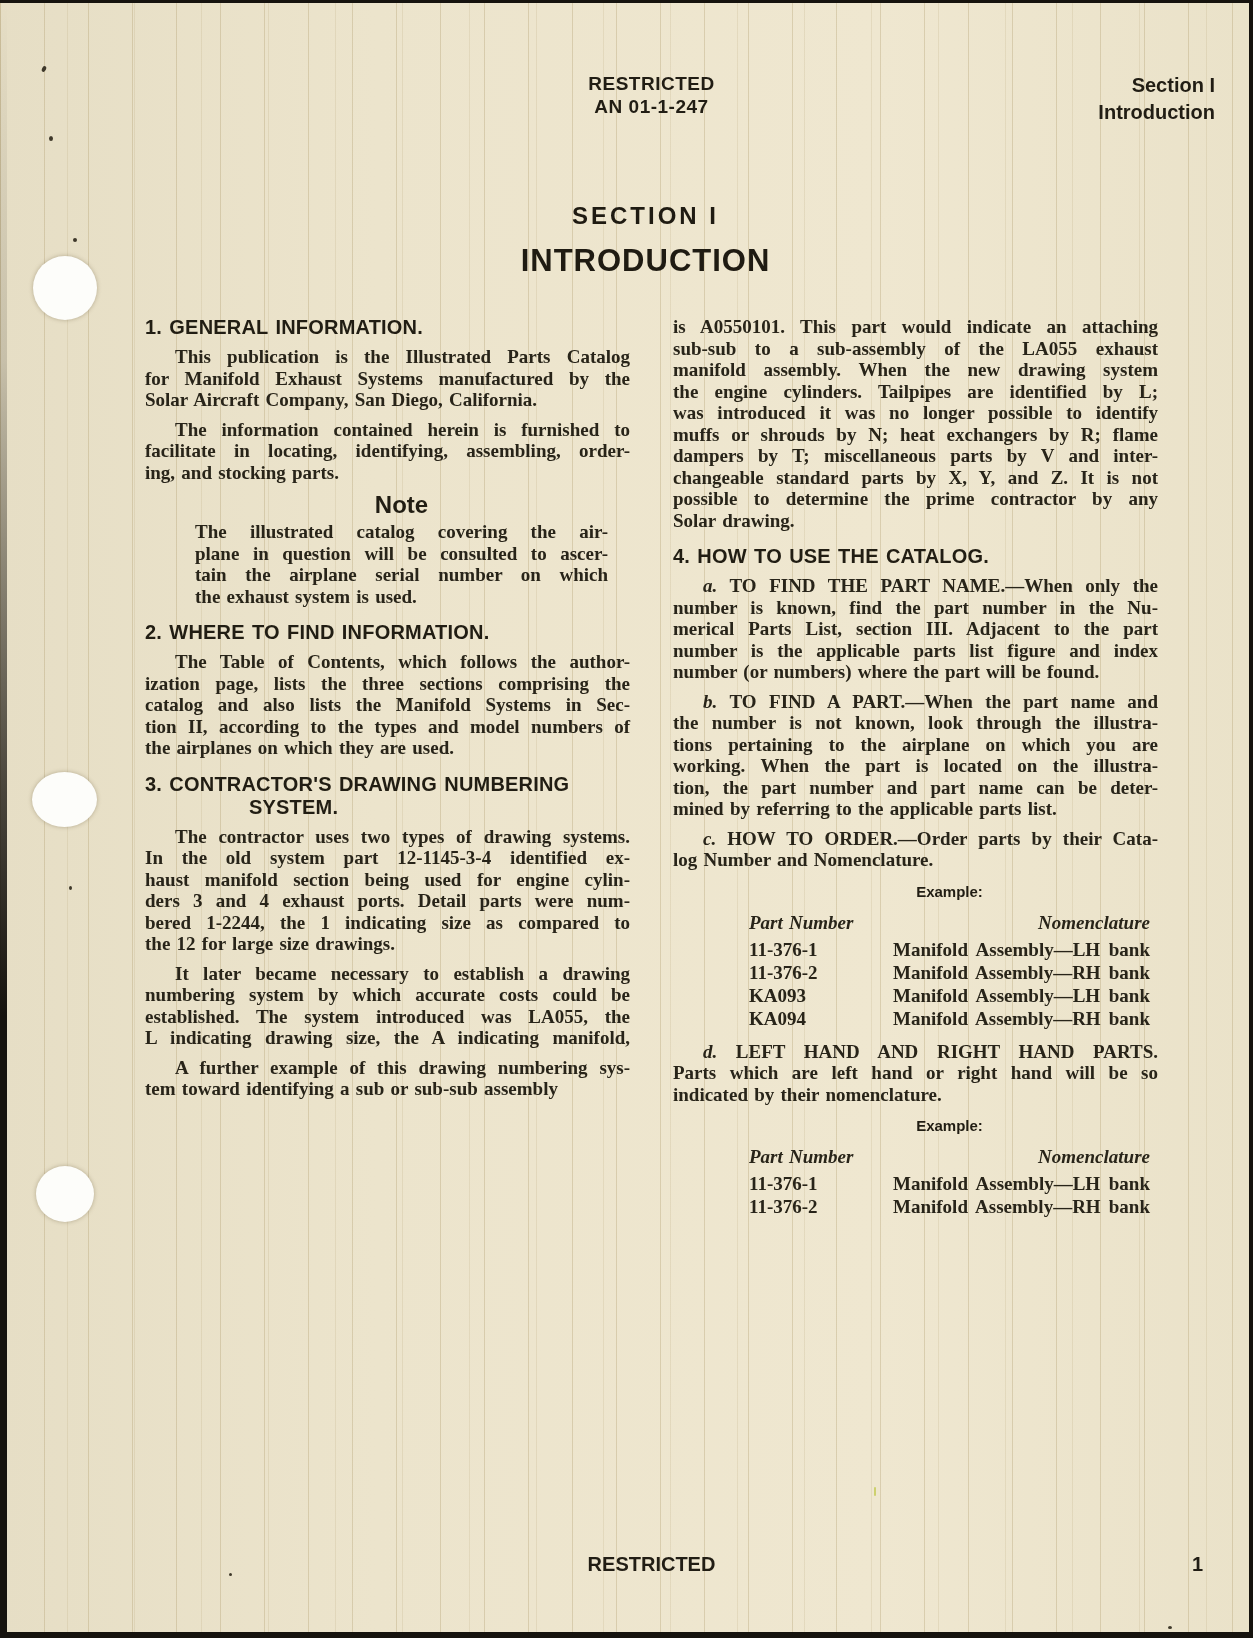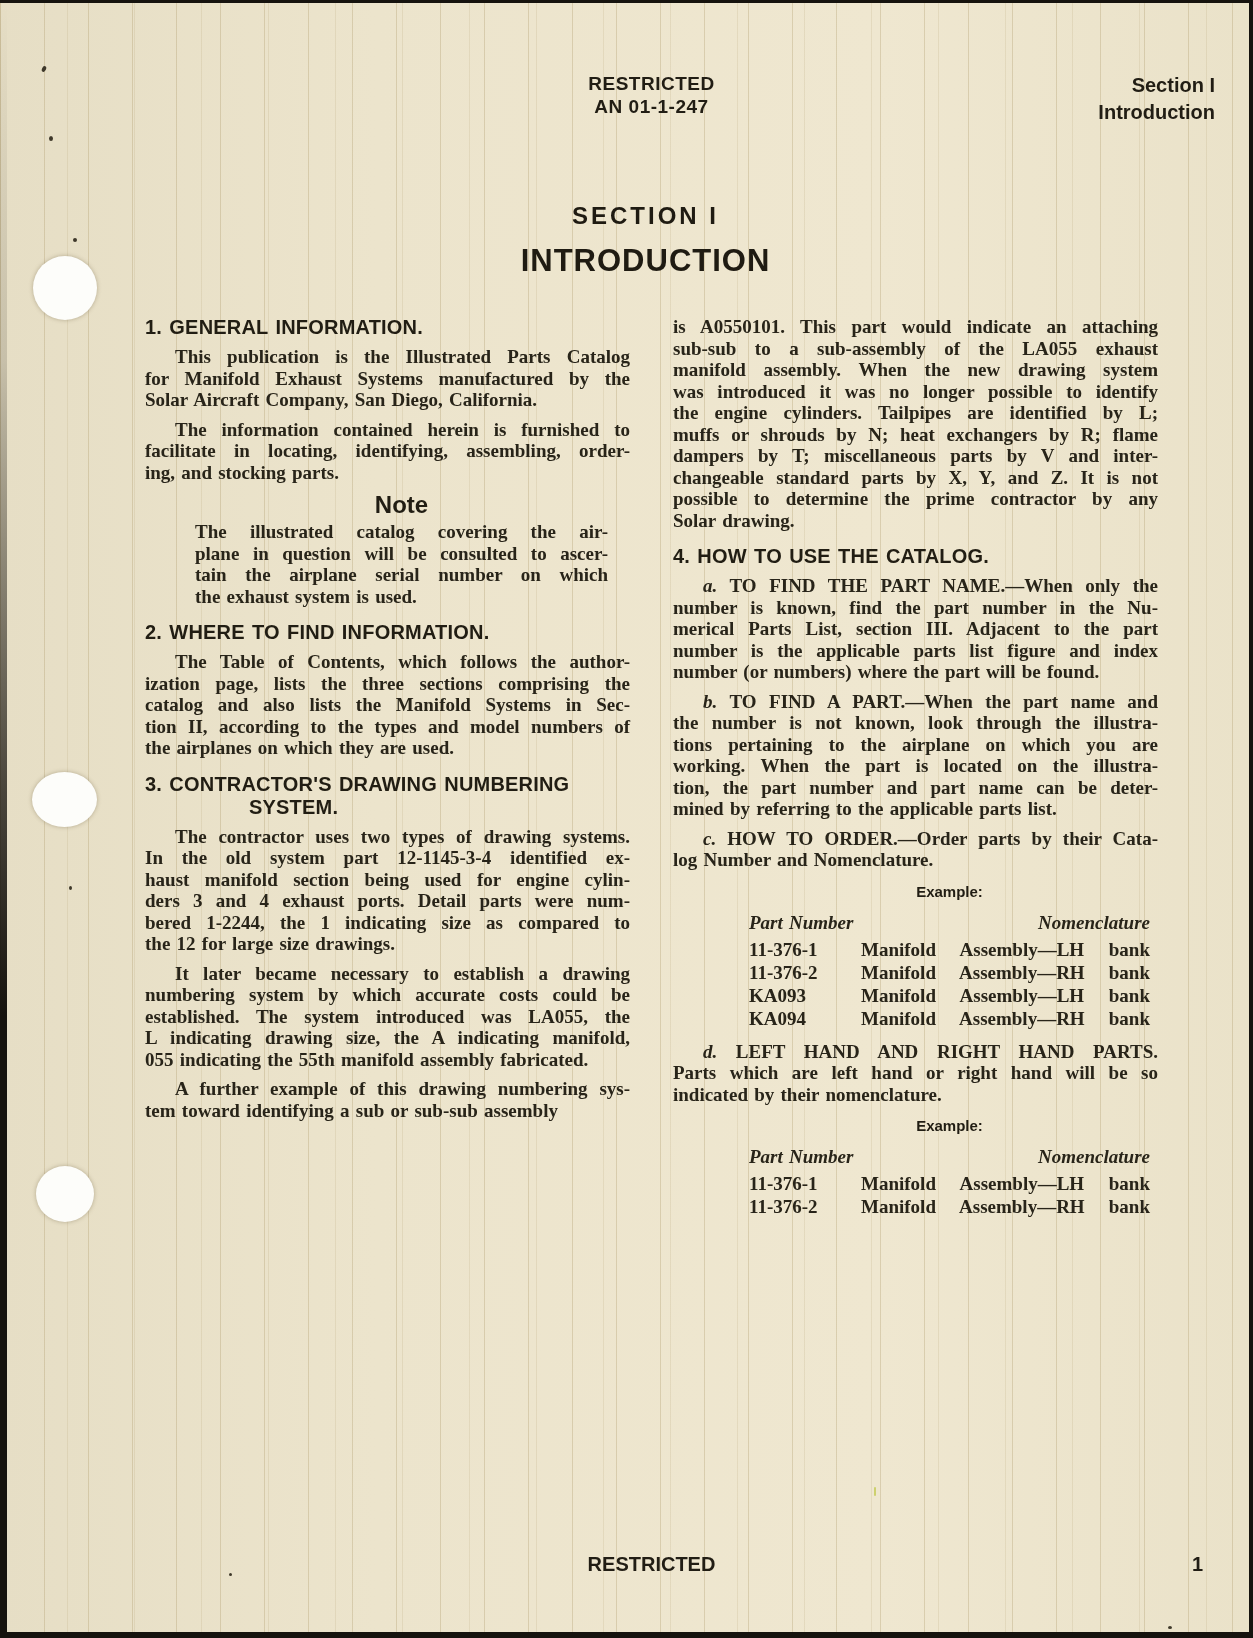--- a/index.html
+++ b/index.html
@@ -66,21 +66,21 @@
   .note-head{font-family:"Liberation Sans","DejaVu Sans",sans-serif;font-weight:bold;
     font-size:24px;line-height:22px;text-align:center;margin:11px 22px 5px 50px;color:#211d13;}
   .note-body{margin:0 22px 11px 50px;}
 
   .tbl{margin:2px 8px 11px 76px;}
   .example-head{font-family:"Liberation Sans","DejaVu Sans",sans-serif;font-weight:bold;
     font-size:15px;line-height:22px;text-align:center;margin:10px 0 8px;color:#211d13;}
   .tbl-head{display:flex;justify-content:space-between;font-style:italic;line-height:23px;margin-bottom:4px;}
   .tbl-row{display:flex;line-height:23px;}
   .pn{width:112px;flex:none;}
-  .nm{flex:1;text-align:justify;text-align-last:justify;}
+  .nm{flex:1;text-align:justify;text-align-last:justify;margin-left:32px;}
 
   .page-footer{position:absolute;top:1553px;left:145px;width:1013px;text-align:center;
     font-family:"Liberation Sans","DejaVu Sans",sans-serif;font-weight:bold;font-size:20px;color:#211d14;}
   .footer-page{position:absolute;left:1047px;top:0;}
 </style>
 </head>
 <body>
 
 <div class="page">
   <div class="chainlines"></div>
@@ -160,35 +160,34 @@
           <div class="tline">haust manifold section being used for engine cylin-</div>
           <div class="tline">ders 3 and 4 exhaust ports. Detail parts were num-</div>
           <div class="tline">bered 1-2244, the 1 indicating size as compared to</div>
           <div class="tline tline-last">the 12 for large size drawings.</div>
         </div>
       <div class="para para-indent">
           <div class="tline">It later became necessary to establish a drawing</div>
           <div class="tline">numbering system by which accurate costs could be</div>
           <div class="tline">established. The system introduced was LA055, the</div>
           <div class="tline">L indicating drawing size, the A indicating manifold,</div>
-          <div class="tline tline-last">055 indicating the 55th manifold assembly fabricated.</div>
         </div>
       <div class="para para-indent">
           <div class="tline">A further example of this drawing numbering sys-</div>
           <div class="tline tline-last">tem toward identifying a sub or sub-sub assembly</div>
         </div>
     </div>
 
     <div class="col">
       <div class="para">
           <div class="tline">is A0550101. This part would indicate an attaching</div>
           <div class="tline">sub-sub to a sub-assembly of the LA055 exhaust</div>
           <div class="tline">manifold assembly. When the new drawing system</div>
+          <div class="tline">the engine cylinders. Tailpipes are identified by L;</div>
           <div class="tline">was introduced it was no longer possible to identify</div>
-          <div class="tline">the engine cylinders. Tailpipes are identified by L;</div>
           <div class="tline">muffs or shrouds by N; heat exchangers by R; flame</div>
           <div class="tline">dampers by T; miscellaneous parts by V and inter-</div>
           <div class="tline">changeable standard parts by X, Y, and Z. It is not</div>
           <div class="tline">possible to determine the prime contractor by any</div>
           <div class="tline tline-last">Solar drawing.</div>
         </div>
 
       <h3 class="head">4. HOW TO USE THE CATALOG.</h3>
       <div class="para para-indent">
           <div class="tline"><em>a.</em> TO FIND THE PART NAME.—When only the</div>

